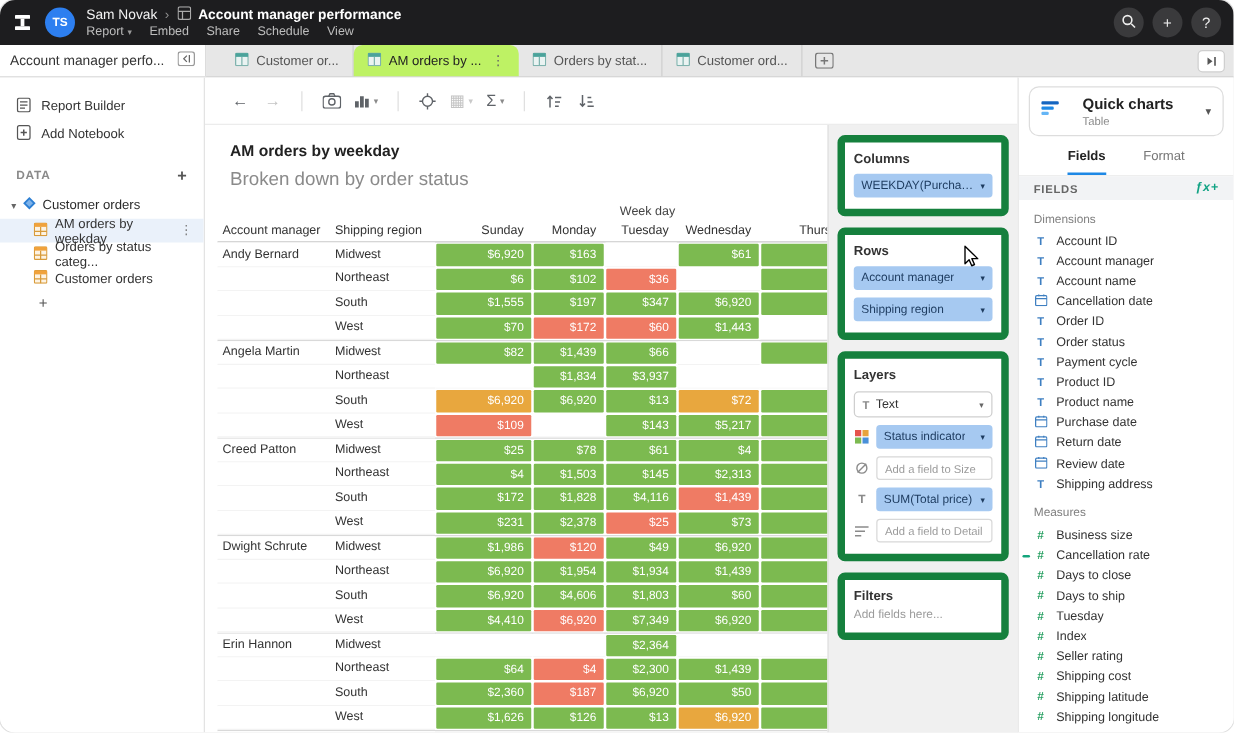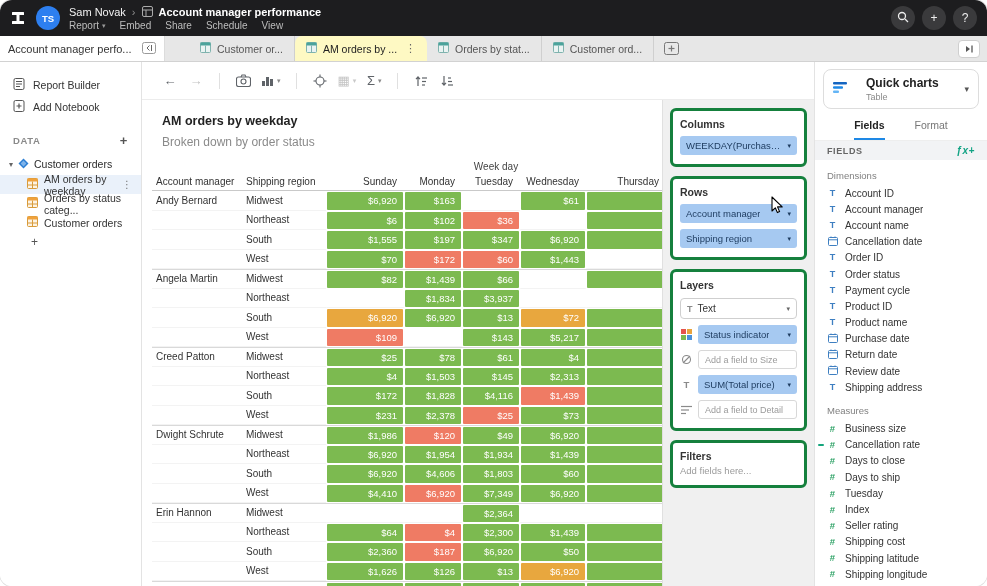--- a/index.html
+++ b/index.html
@@ -19,31 +19,31 @@
   .tb-menus{display:flex;gap:14px;font-size:10px;color:#bdbdbd;line-height:1;}
   .tb-menu{display:flex;align-items:center;gap:3px;}
   .tb-menu .caret{font-size:7px;color:#9a9a9a;}
   .tb-right{display:flex;gap:7px;}
   .tb-btn{width:24px;height:24px;border-radius:50%;background:#3a3a3c;color:#ededed;display:flex;align-items:center;justify-content:center;font-size:12px;border:none;}
 
   
   .tabbar{height:26px;background:#e7e7e7;display:flex;align-items:stretch;border-bottom:1px solid #d2d2d2;}
   .doc-tab{width:165px;flex:none;background:#fff;border-right:1px solid #dcdcdc;display:flex;align-items:center;justify-content:space-between;padding:0 8px;font-size:11px;color:#333;}
   .doc-tab-label{white-space:nowrap;overflow:hidden;max-width:128px;}
-  .tab-strip{flex:1;display:flex;align-items:stretch;padding-left:24px;min-width:0;}
+  .tab-strip{flex:1;display:flex;align-items:stretch;padding-left:12px;min-width:0;}
   .tab{display:flex;align-items:center;gap:6px;padding:0 11px;font-size:10.5px;color:#555;border-right:1px solid #cfcfcf;white-space:nowrap;}
-  .tab.active{background:#fef9c3;border-right:none;border-radius:7px 7px 0 0;color:#222;}
+  .tab.active{background:#bef264;border-right:none;border-radius:7px 7px 0 0;color:#222;}
   .tab .dots{color:#666;font-size:11px;margin-left:2px;}
   .tab-plus{display:flex;align-items:center;padding:0 10px;}
   .panel-toggle{display:flex;align-items:center;padding-right:7px;}
   .panel-toggle-btn{width:22px;height:18px;background:#fff;border:1px solid #cfcfcf;border-radius:4px;display:flex;align-items:center;justify-content:center;}
 
   
   .body{display:flex;height:524px;}
-  .sidebar{width:142px;flex:none;background:#fff;border-right:1px solid #e3e3e3;padding-top:12px;font-size:10.5px;color:#333;overflow:hidden;}
+  .sidebar{width:164px;flex:none;background:#fff;border-right:1px solid #e3e3e3;padding-top:12px;font-size:10.5px;color:#333;overflow:hidden;}
   .center{flex:1;display:flex;flex-direction:column;min-width:0;}
   .rightpanel{width:173px;flex:none;background:#fff;border-left:1px solid #e3e3e3;display:flex;flex-direction:column;overflow:hidden;}
 
   
   .sb-item{display:flex;align-items:center;gap:8px;height:22px;padding:0 13px;}
   .sb-section{display:flex;justify-content:space-between;align-items:center;padding:16px 13px 6px;color:#8a8a8a;font-size:9.5px;font-weight:bold;letter-spacing:.6px;}
   .sb-plus{color:#555;font-size:13px;line-height:1;}
   .tree-root{display:flex;align-items:center;gap:5px;height:22px;padding:0 9px;color:#2b2b2b;}
   .tree-caret{font-size:8px;color:#666;}
   .tree-item{display:flex;align-items:center;gap:6px;height:19px;padding:0 9px 0 27px;color:#333;}
@@ -57,40 +57,40 @@
   .tool.disabled{color:#c4c4c4;}
   .tool .caret{font-size:7px;color:#8a8a8a;}
   .tool.disabled .caret{color:#c9c9c9;}
   .tdiv{width:1px;height:16px;background:#e0e0e0;margin:0 9px;}
   .tool svg{display:block;}
 
   
   .center-content{flex:1;display:flex;min-height:0;}
   .report{flex:1;background:#fff;padding:14px 0 0 10px;overflow:hidden;min-width:0;}
   .report-title{font-size:12.5px;font-weight:bold;color:#222;padding-left:10px;}
-  .report-subtitle{font-size:12px;color:#8a8a8a;margin-top:7px;padding-left:10px;}
+  .report-subtitle{font-size:15px;color:#8a8a8a;margin-top:7px;padding-left:10px;}
   .pivot{margin-top:10px;--cols:90px 84px 78px 58px 58px 66px 80px;width:514px;}
   .ph-group-row,.ph-cols,.prow{display:grid;grid-template-columns:var(--cols);}
   .ph-group{grid-column:3/8;text-align:center;font-size:10px;color:#444;padding:2px 0 4px;}
   .ph-cols{border-bottom:1px solid #c9c9c9;padding-bottom:3px;}
   .ph-label{font-size:10px;color:#333;padding-left:4px;}
   .ph-day{font-size:10px;color:#333;text-align:right;padding-right:7px;}
   .prow{height:19.5px;}
   .prow.gstart{border-top:1px solid #d9d9d9;}
   .pivot-body .prow:first-child{border-top:none;}
   .pm,.pr{font-size:10px;color:#333;display:flex;align-items:center;padding-left:4px;background:#fff;border-bottom:1px solid #f3f3f3;}
   .pval{display:flex;align-items:center;justify-content:flex-end;font-size:9.5px;color:#fff;padding-right:6px;margin:1px;border-radius:1px;}
   .pval.g{background:#7cba50;}
   .pval.r{background:#ef7b64;}
   .pval.o{background:#e8a73e;}
   .pval.e{background:#fff;margin:0;border-bottom:1px solid #f3f3f3;}
 
   
   .config{width:152px;flex:none;background:#f0f0f0;border-left:1px solid #e0e0e0;padding:8px 7px;overflow:hidden;}
-  .cfg-card{background:#fff;border:3px solid #15803d;border-radius:6px;padding:7px 7px 9px;margin-bottom:9px;}
+  .cfg-card{background:#fff;border:6px solid #15803d;border-radius:6px;padding:7px 7px 9px;margin-bottom:9px;}
   .cfg-title{font-size:10.5px;font-weight:bold;color:#333;}
   .pill{display:flex;align-items:center;justify-content:space-between;background:#a6c9f1;border-radius:3px;height:19px;padding:0 6px;margin-top:6px;font-size:9.5px;color:#1c3a5e;white-space:nowrap;overflow:hidden;}
   .pill .caret{font-size:7px;flex:none;margin-left:4px;}
   .pill .pill-label{overflow:hidden;text-overflow:ellipsis;}
   .type-select{display:flex;align-items:center;gap:5px;border:1px solid #cfcfcf;border-radius:4px;height:21px;padding:0 6px;margin-top:7px;font-size:10px;color:#333;background:#fff;}
   .type-select .t-ic{color:#8a8a8a;font-size:9px;font-weight:bold;}
   .type-select .caret{margin-left:auto;font-size:7px;color:#666;}
   .layer-row{display:flex;align-items:center;gap:5px;margin-top:6px;}
   .layer-icon{width:13px;flex:none;display:flex;align-items:center;justify-content:center;color:#8a8a8a;font-size:9.5px;font-weight:bold;}
   .layer-field{flex:1;min-width:0;}

